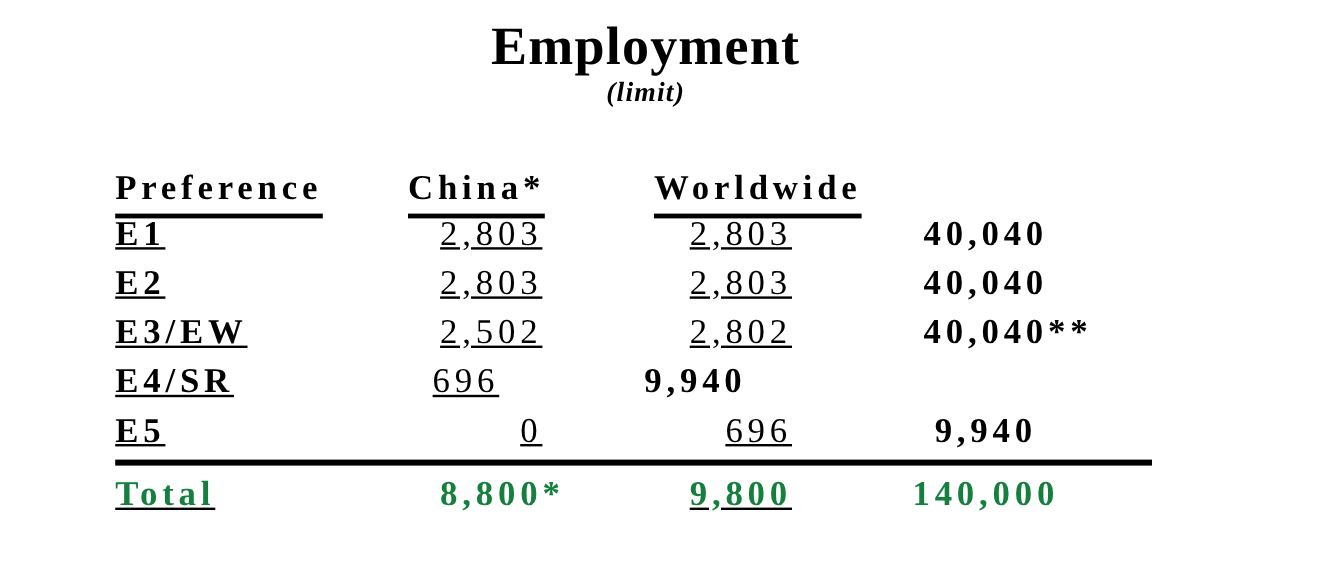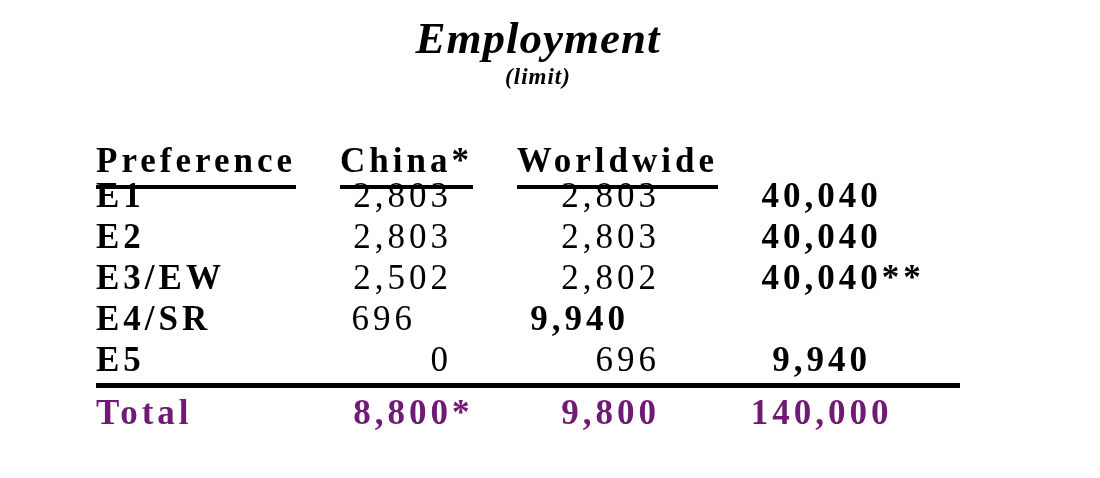--- a/index.html
+++ b/index.html
@@ -16,37 +16,37 @@
     font-family: "Liberation Serif", serif;
     color: #000000;
   }
   .title {
     margin: 14px 24px 0 0;
     text-align: center;
     font-size: 45px;
     font-weight: bold;
     letter-spacing: 1px;
     line-height: 1.1;
-    font-style: italic;
   }
   .subtitle {
     margin: 0 24px 0 0;
     text-align: center;
     font-size: 23px;
     font-weight: bold;
     letter-spacing: 1px;
     line-height: 1.1;
     font-style: italic;
   }
   .tbl {
     position: absolute;
     left: 96px;
     top: 141px;
     width: 864px;
-    font-size: 35px;
+    font-size: 29px;
+    text-decoration: underline;
   }
   .grid-row {
     display: grid;
     grid-template-columns: 244px 136px 244px 240px;
     align-items: baseline;
   }
   .hdr-row { height: 34px; }
   .hdr {
     display: inline-block;
     font-weight: bold;
@@ -78,21 +78,21 @@
     white-space: nowrap;
   }
   .rule {
     height: 5px;
     background: #000000;
     margin-top: 3px;
   }
   .total-row {
     margin-top: 4px;
     font-weight: bold;
-    color: #701a75;
+    color: #15803d;
   }
 </style>
 </head>
 <body>
 
 <div class="page">
 
   <div class="title">Employment</div>
   <div class="subtitle">(limit)</div>
 

